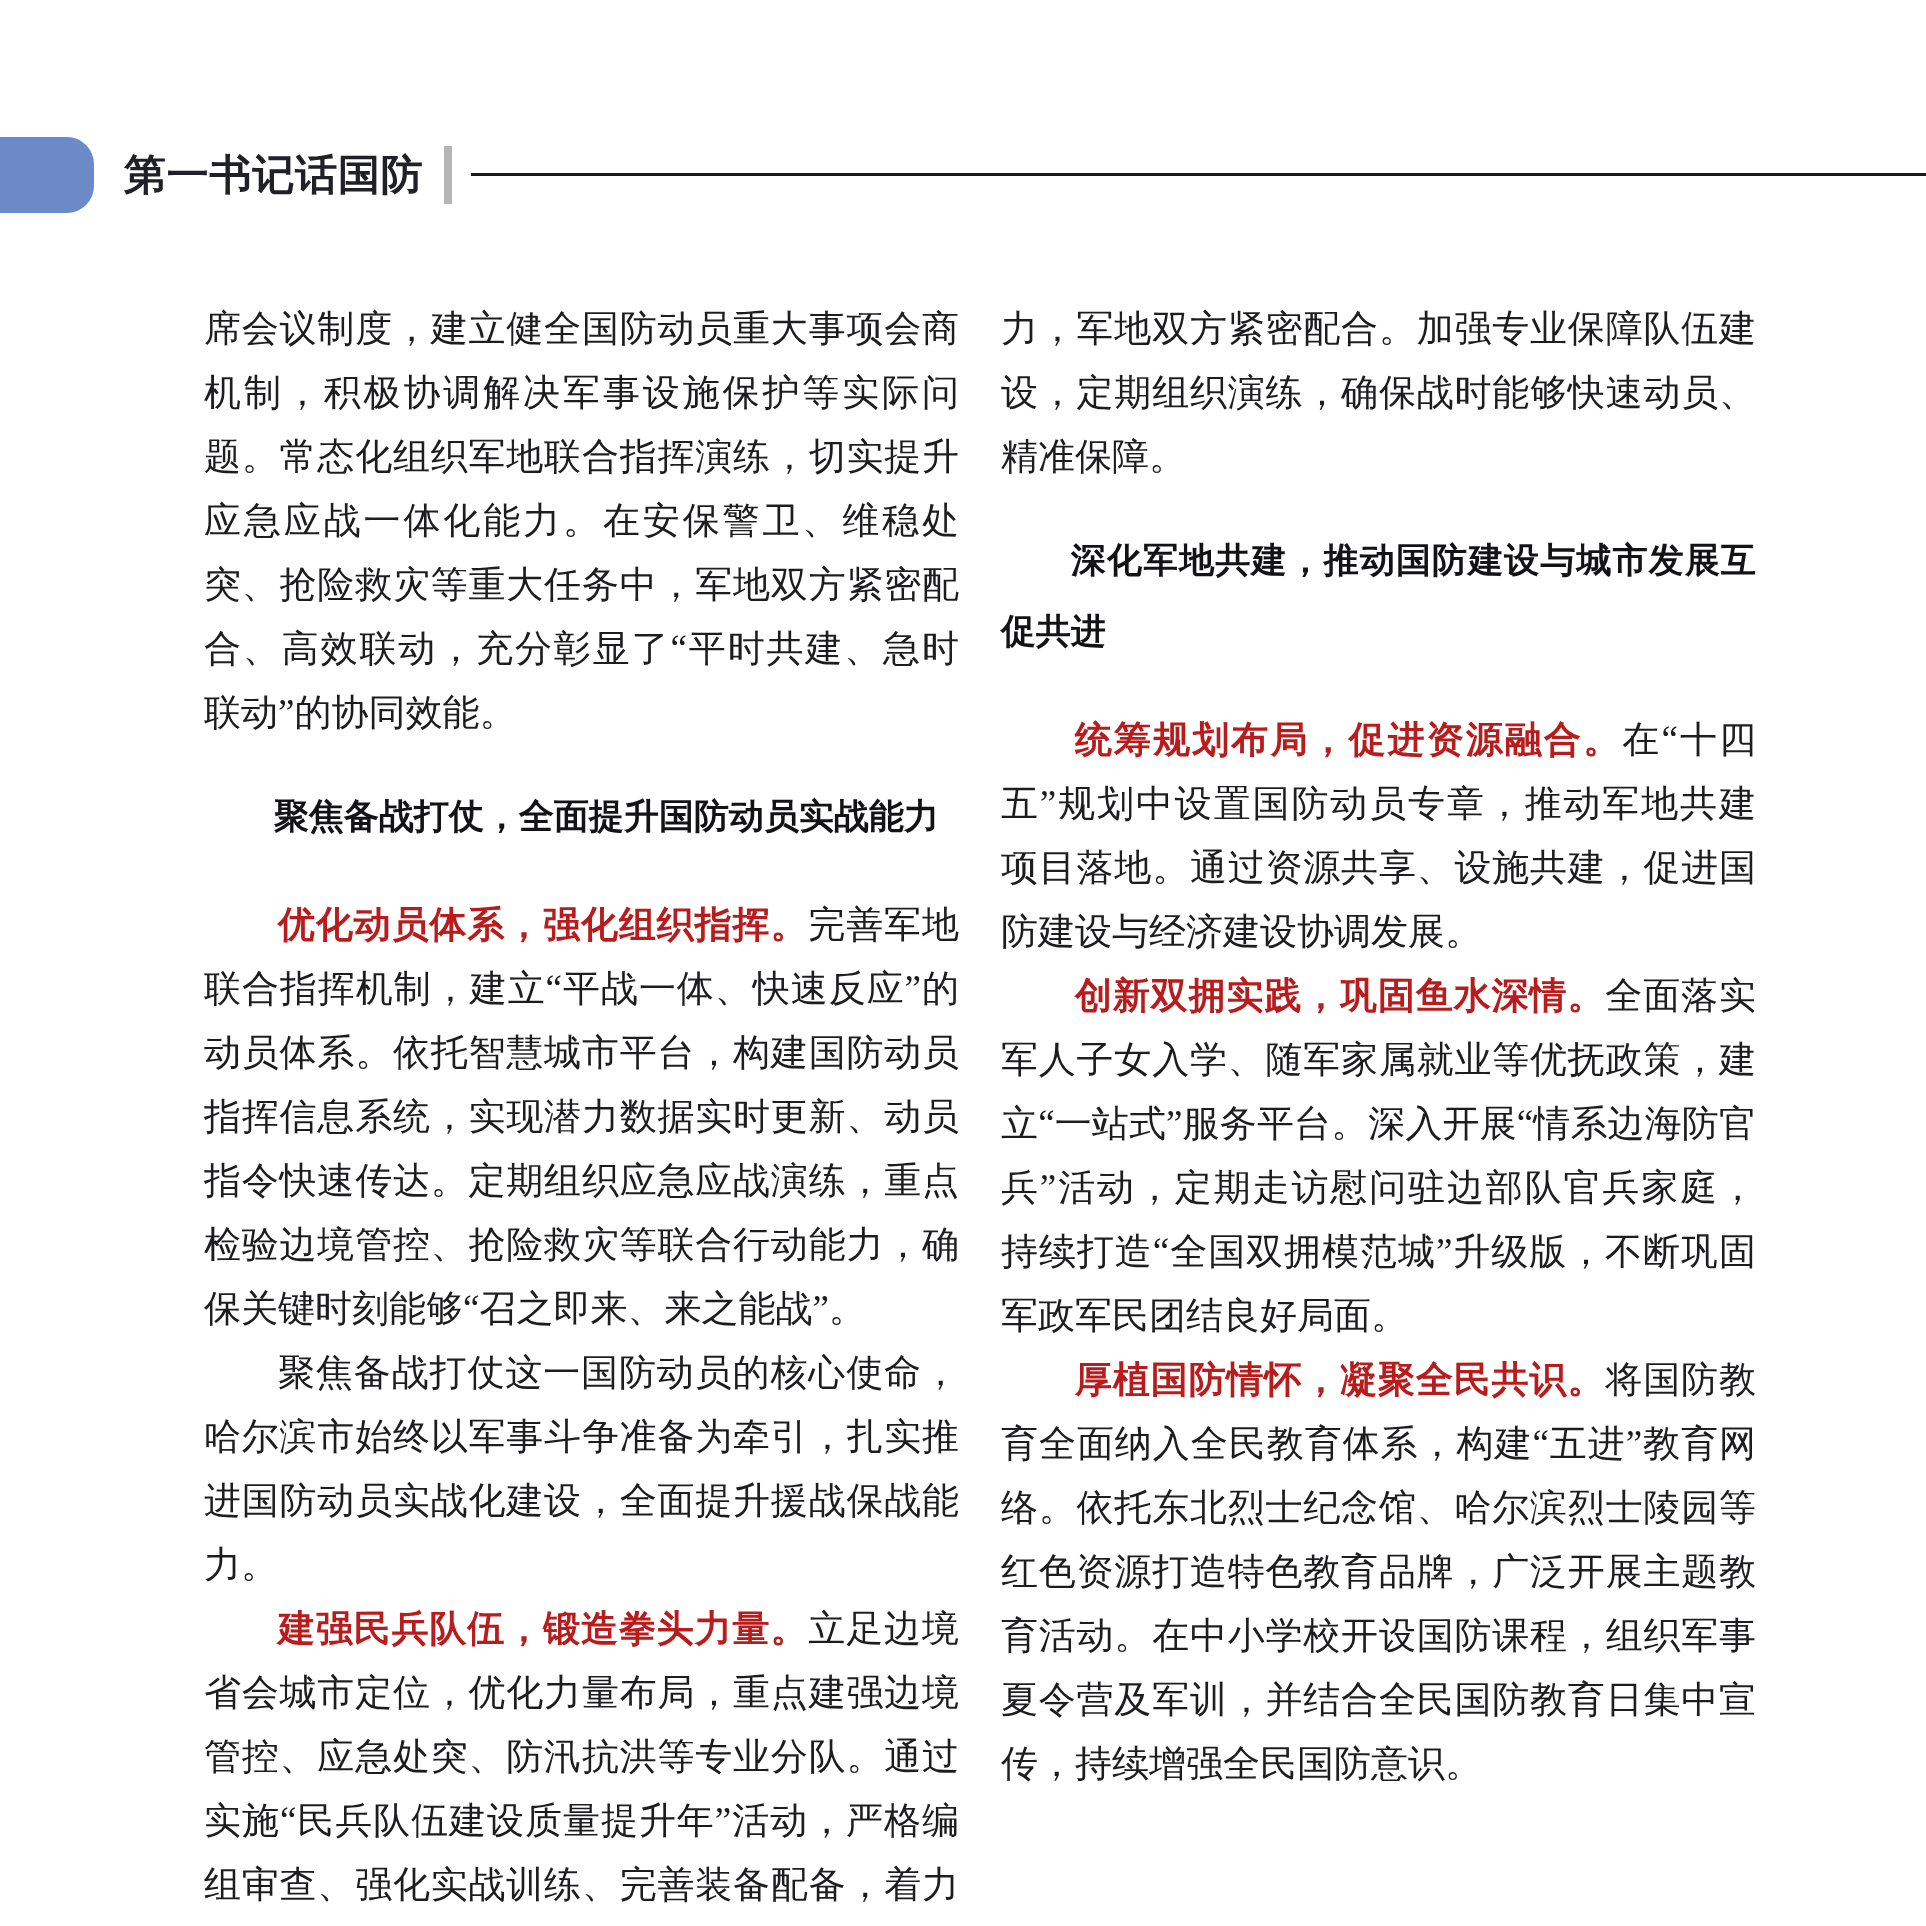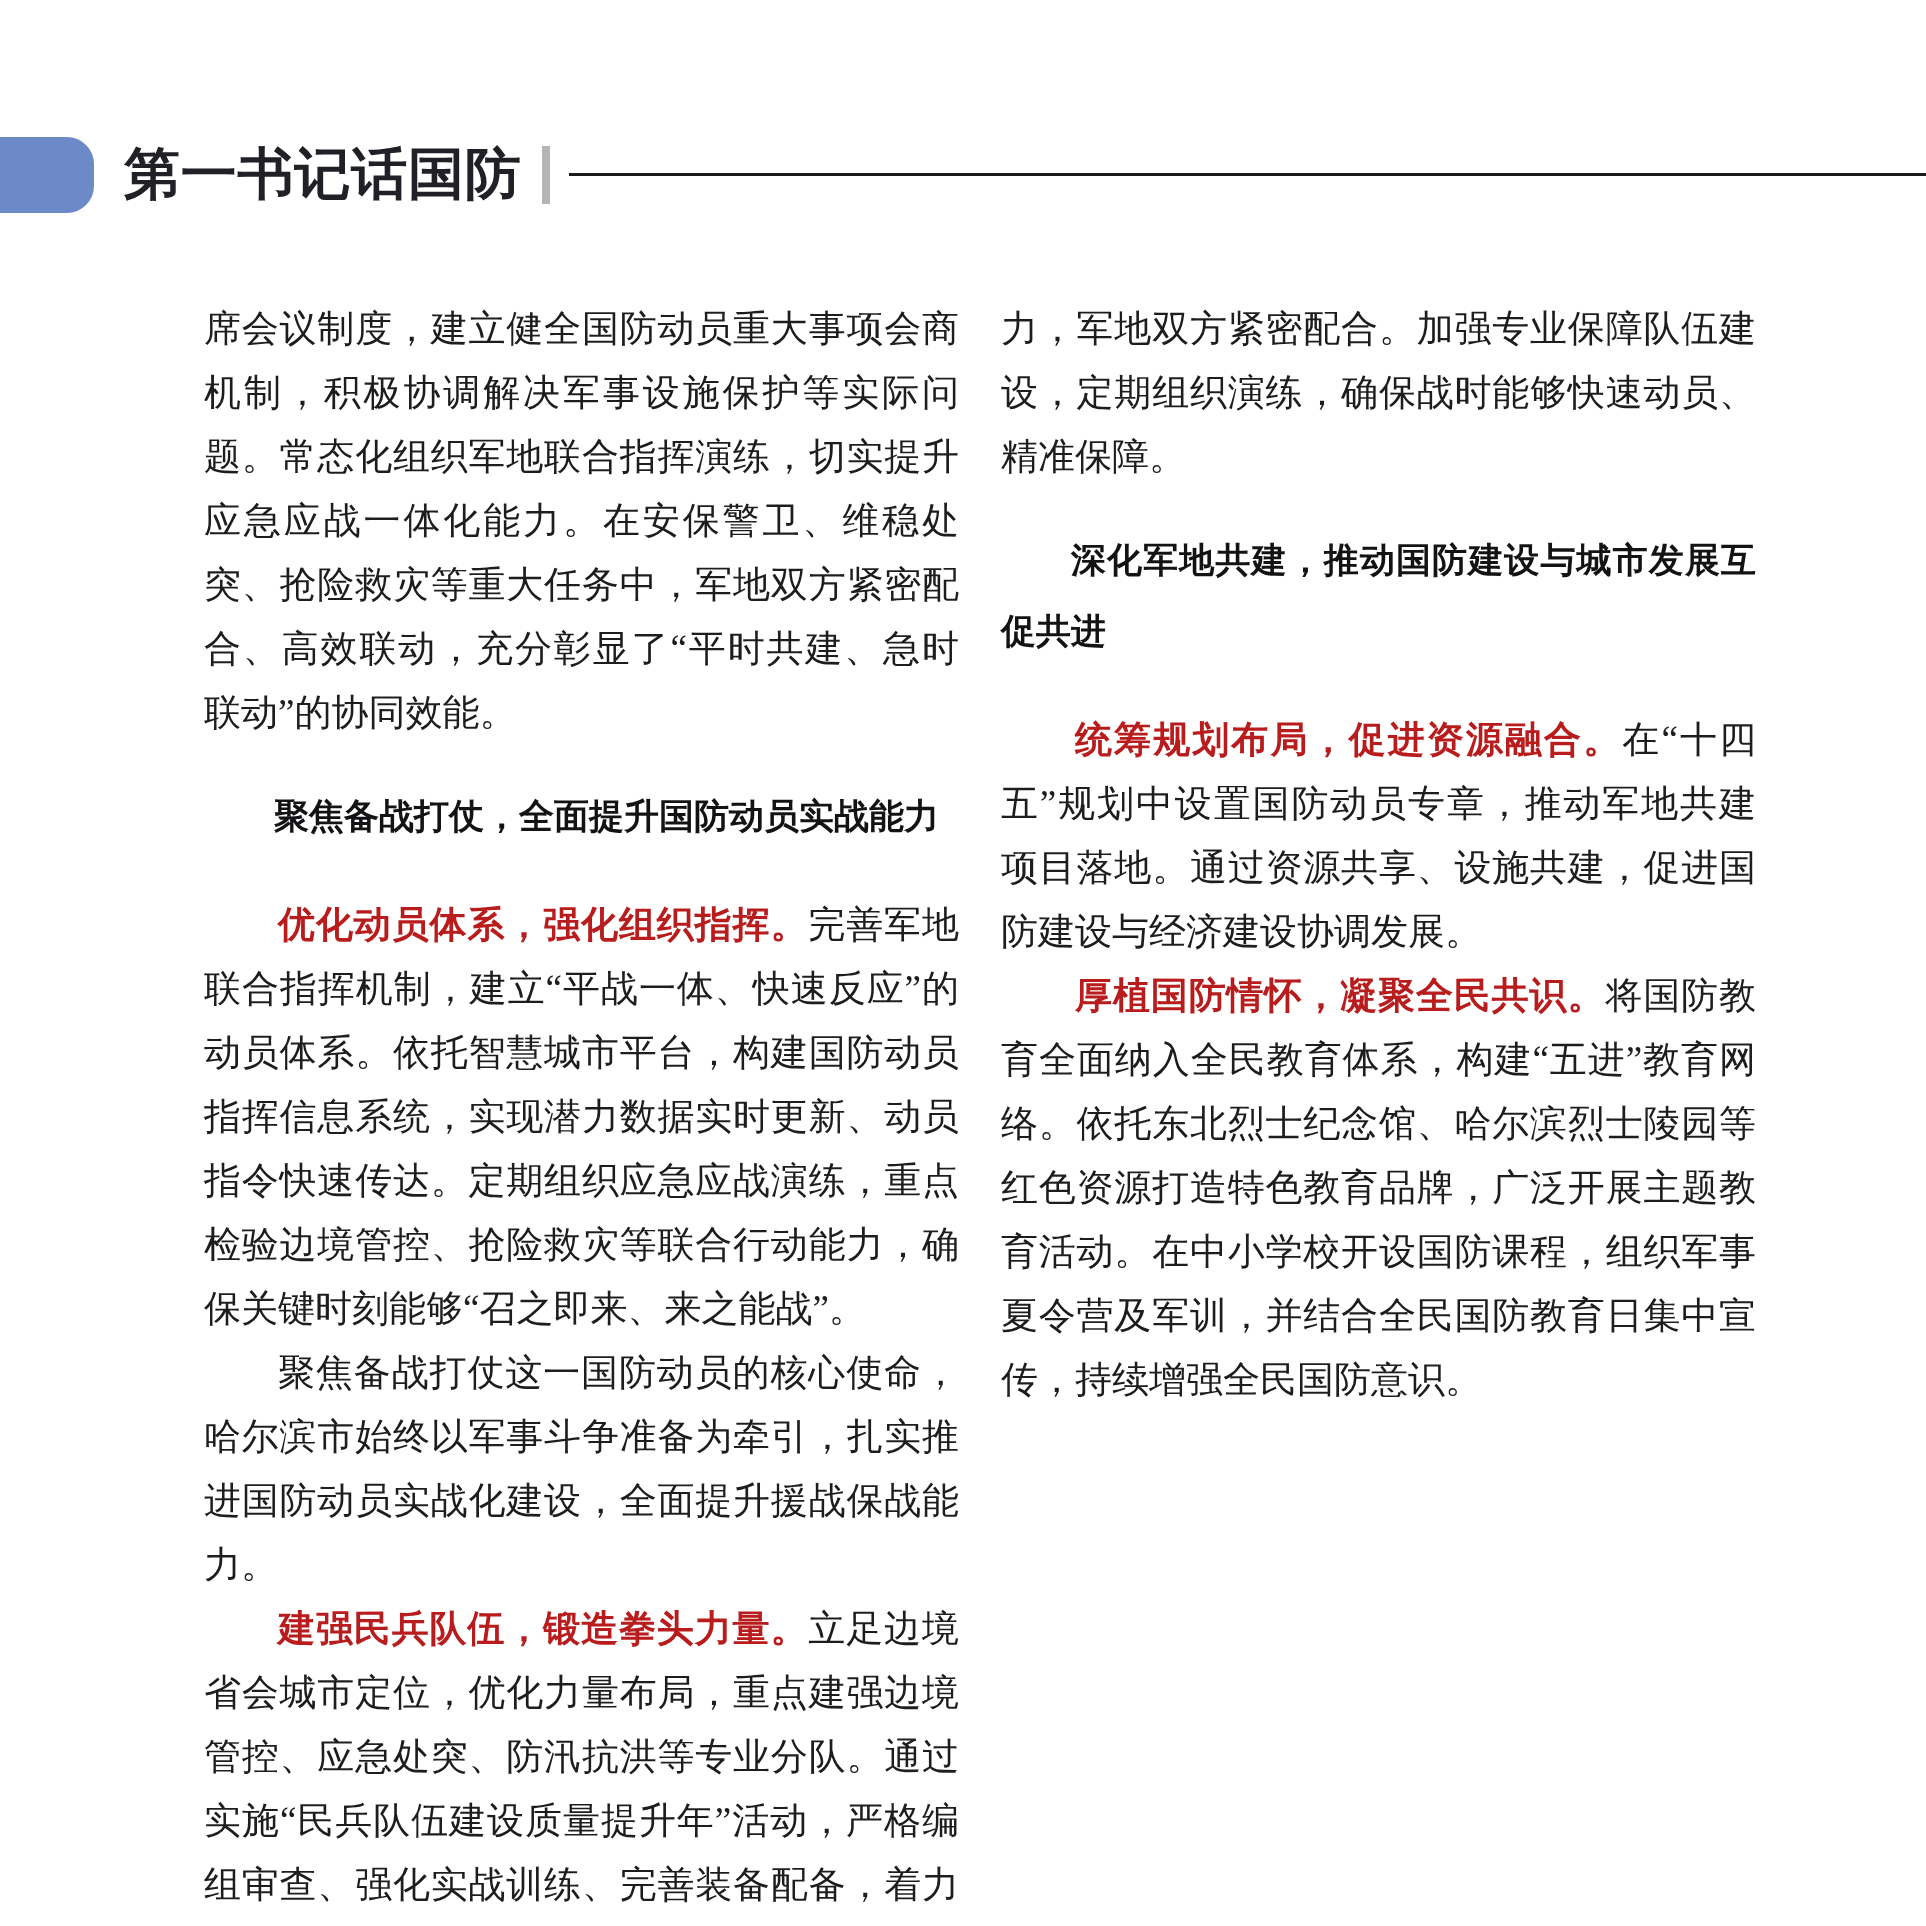--- a/index.html
+++ b/index.html
@@ -25,21 +25,21 @@
   .accent-tab {
     width: 94px; height: 76px;
     background: #6d8ac8;
     border-radius: 0 27px 27px 0;
     flex: 0 0 auto;
   }
   .page-title {
     margin-left: 30px;
     font-family: "Liberation Sans", "DejaVu Sans", sans-serif;
     font-weight: 700;
-    font-size: 56px;
+    font-size: 42px;
     letter-spacing: 0.8px;
     color: #202027;
     white-space: nowrap;
     flex: 0 0 auto;
   }
   .header-bar {
     width: 8.5px; height: 58px;
     background: #b5b5b5;
     margin-left: 20px;
     flex: 0 0 auto;
@@ -105,18 +105,19 @@
         <p class="para continuation">席会议制度，建立健全国防动员重大事项会商机制，积极协调解决军事设施保护等实际问题。常态化组织军地联合指挥演练，切实提升应急应战一体化能力。在安保警卫、维稳处突、抢险救灾等重大任务中，军地双方紧密配合、高效联动，充分彰显了“平时共建、急时联动”的协同效能。</p>
         <h2 class="heading">聚焦备战打仗，全面提升国防动员实战能力</h2>
         <p class="para"><span class="lead">优化动员体系，强化组织指挥。</span>完善军地联合指挥机制，建立“平战一体、快速反应”的动员体系。依托智慧城市平台，构建国防动员指挥信息系统，实现潜力数据实时更新、动员指令快速传达。定期组织应急应战演练，重点检验边境管控、抢险救灾等联合行动能力，确保关键时刻能够“召之即来、来之能战”。</p>
         <p class="para">聚焦备战打仗这一国防动员的核心使命，哈尔滨市始终以军事斗争准备为牵引，扎实推进国防动员实战化建设，全面提升援战保战能力。</p>
         <p class="para"><span class="lead">建强民兵队伍，锻造拳头力量。</span>立足边境省会城市定位，优化力量布局，重点建强边境管控、应急处突、防汛抗洪等专业分队。通过实施“民兵队伍建设质量提升年”活动，严格编组审查、强化实战训练、完善装备配备，着力打造“一专多能、快速反应”的骨干力量。近年来，全市民兵在抗洪抢险、森林灭火等任务中冲锋在前，充分展现了过硬的战斗力。</p>
       </div>
     <div class="col">
         <p class="para continuation">力，军地双方紧密配合。加强专业保障队伍建设，定期组织演练，确保战时能够快速动员、精准保障。</p>
         <h2 class="heading">深化军地共建，推动国防建设与城市发展互促共进</h2>
         <p class="para"><span class="lead">统筹规划布局，促进资源融合。</span>在“十四五”规划中设置国防动员专章，推动军地共建项目落地。通过资源共享、设施共建，促进国防建设与经济建设协调发展。</p>
+        <p class="para"><span class="lead">创新双拥实践，巩固鱼水深情。</span>全面落实军人子女入学、随军家属就业等优抚政策，建立“一站式”服务平台。深入开展“情系边海防官兵”活动，定期走访慰问驻边部队官兵家庭，持续打造“全国双拥模范城”升级版，不断巩固军政军民团结良好局面。</p>
         <p class="para"><span class="lead">厚植国防情怀，凝聚全民共识。</span>将国防教育全面纳入全民教育体系，构建“五进”教育网络。依托东北烈士纪念馆、哈尔滨烈士陵园等红色资源打造特色教育品牌，广泛开展主题教育活动。在中小学校开设国防课程，组织军事夏令营及军训，并结合全民国防教育日集中宣传，持续增强全民国防意识。</p>
       </div>
   </div>
 
 </div>
 
 
 </body></html>

